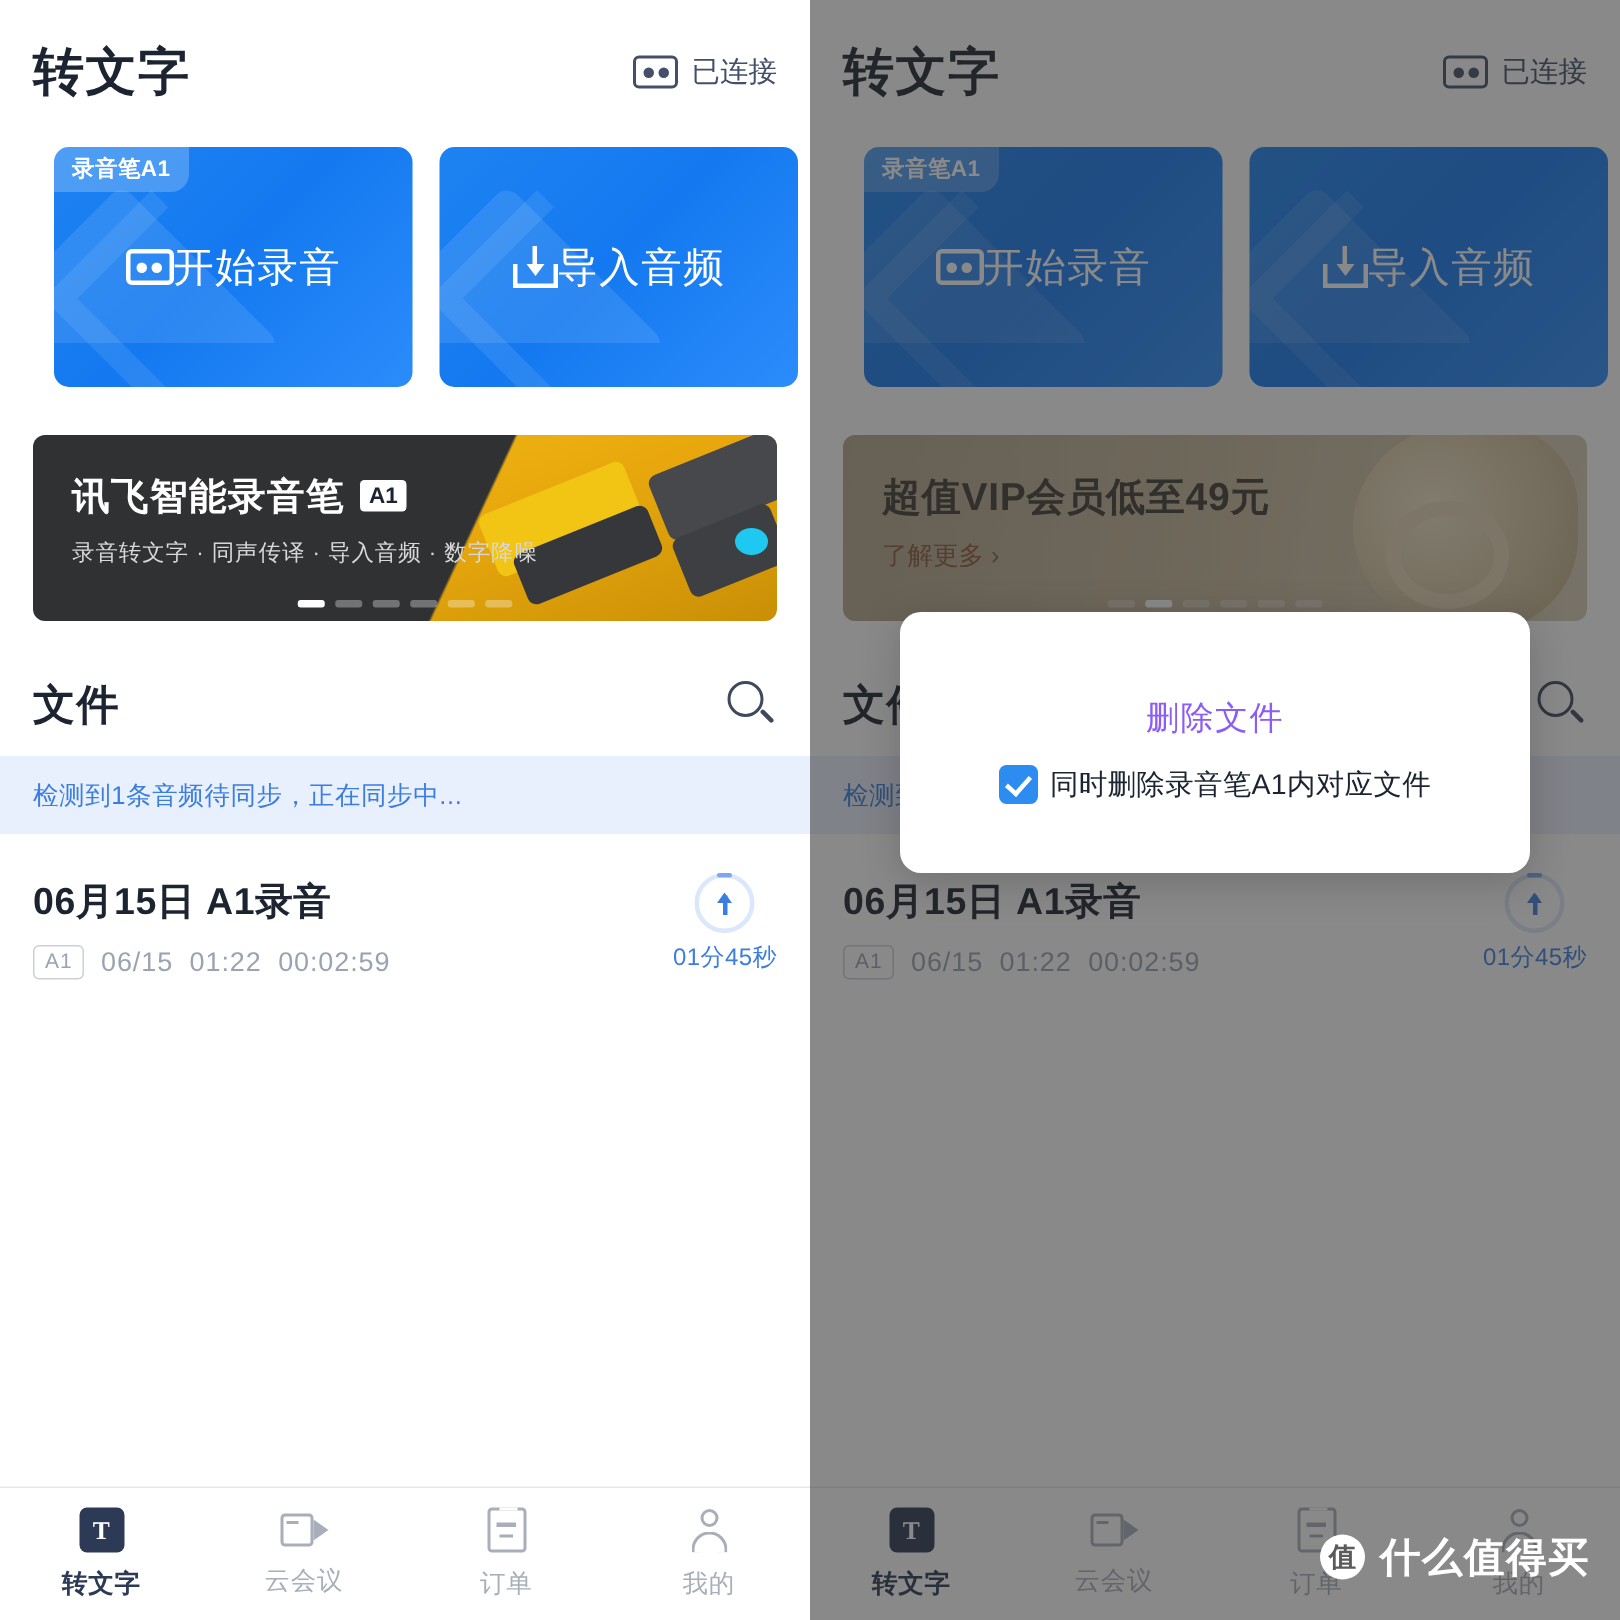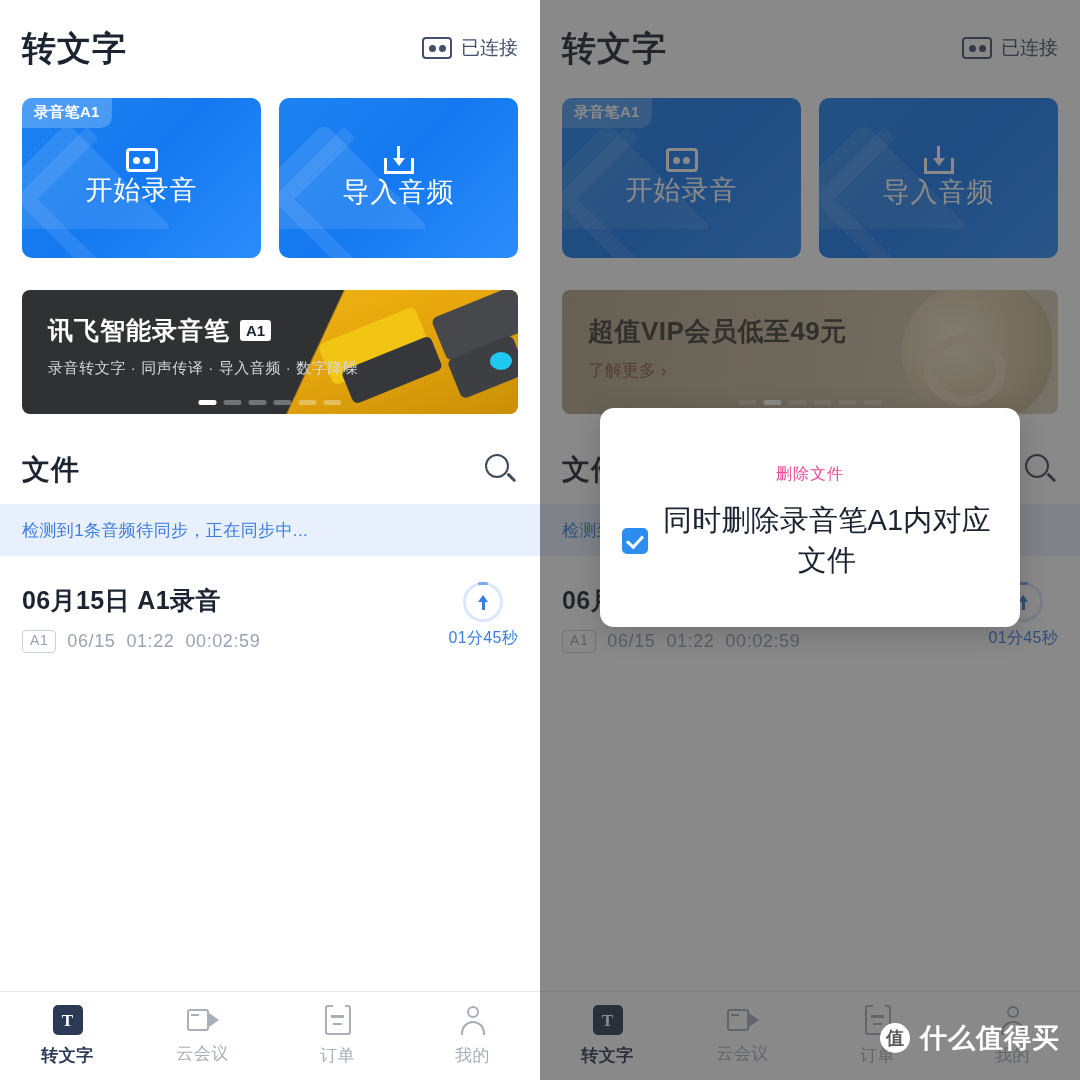--- a/index.html
+++ b/index.html
@@ -67,21 +67,21 @@
   .cassette-icon i {
     display: block;
     width: 7px; height: 7px;
     border-radius: 50%;
     background: #44506a;
   }
 
   
   .action-row {
     position: absolute;
-    top: 98px; left: 22px;
+    top: 98px; left: 36px;
     width: 496px;
     display: flex;
     gap: 18px;
   }
   .action-card {
     position: relative;
     width: 239px;
     height: 160px;
     border-radius: 10px;
     overflow: hidden;
@@ -124,21 +124,20 @@
   }
   .card-body {
     position: relative;
     z-index: 2;
     display: flex;
     align-items: center;
     gap: 0;
     color: #fff;
     font-size: 27px;
     letter-spacing: 1px;
-    flex-direction: column;
   }
   .ic-rec {
     width: 32px; height: 24px;
     border: 3px solid #fff;
     border-radius: 4px;
     box-sizing: border-box;
     display: flex; align-items: center; justify-content: center; gap: 3px;
   }
   .ic-rec i { width: 7px; height: 7px; border-radius: 50%; background: #fff; display:block;}
   .ic-import {
@@ -477,22 +476,22 @@
     background: #ffffff;
     border-radius: 14px;
     overflow: hidden;
     box-shadow: 0 6px 28px rgba(0,0,0,.18);
   }
   .dlg-body {
     padding: 56px 22px 46px 22px;
     text-align: center;
   }
   .dlg-title {
-    font-size: 16px;
-    color: #ec4899;
+    font-size: 22px;
+    color: #8b5cf6;
     letter-spacing: 1px;
   }
   .dlg-check {
     margin-top: 16px;
     display: flex; align-items: center; justify-content: center; gap: 8px;
   }
   .cbox {
     position: relative;
     width: 26px; height: 26px;
     border-radius: 5px;
@@ -502,21 +501,21 @@
   .cbox::after {
     content:"";
     position:absolute;
     left: 8px; top: 4px;
     width: 7px; height: 13px;
     border: solid #ffffff;
     border-width: 0 3px 3px 0;
     transform: rotate(42deg);
   }
   .dlg-check .lab {
-    font-size: 29px;
+    font-size: 19px;
     color: #1b2430;
     letter-spacing: .2px;
   }
   .dlg-actions {
     display: flex;
     border-top: 1px solid #e6e8ec;
     height: 76px;
   }
   .dlg-btn {
     flex: 1;

